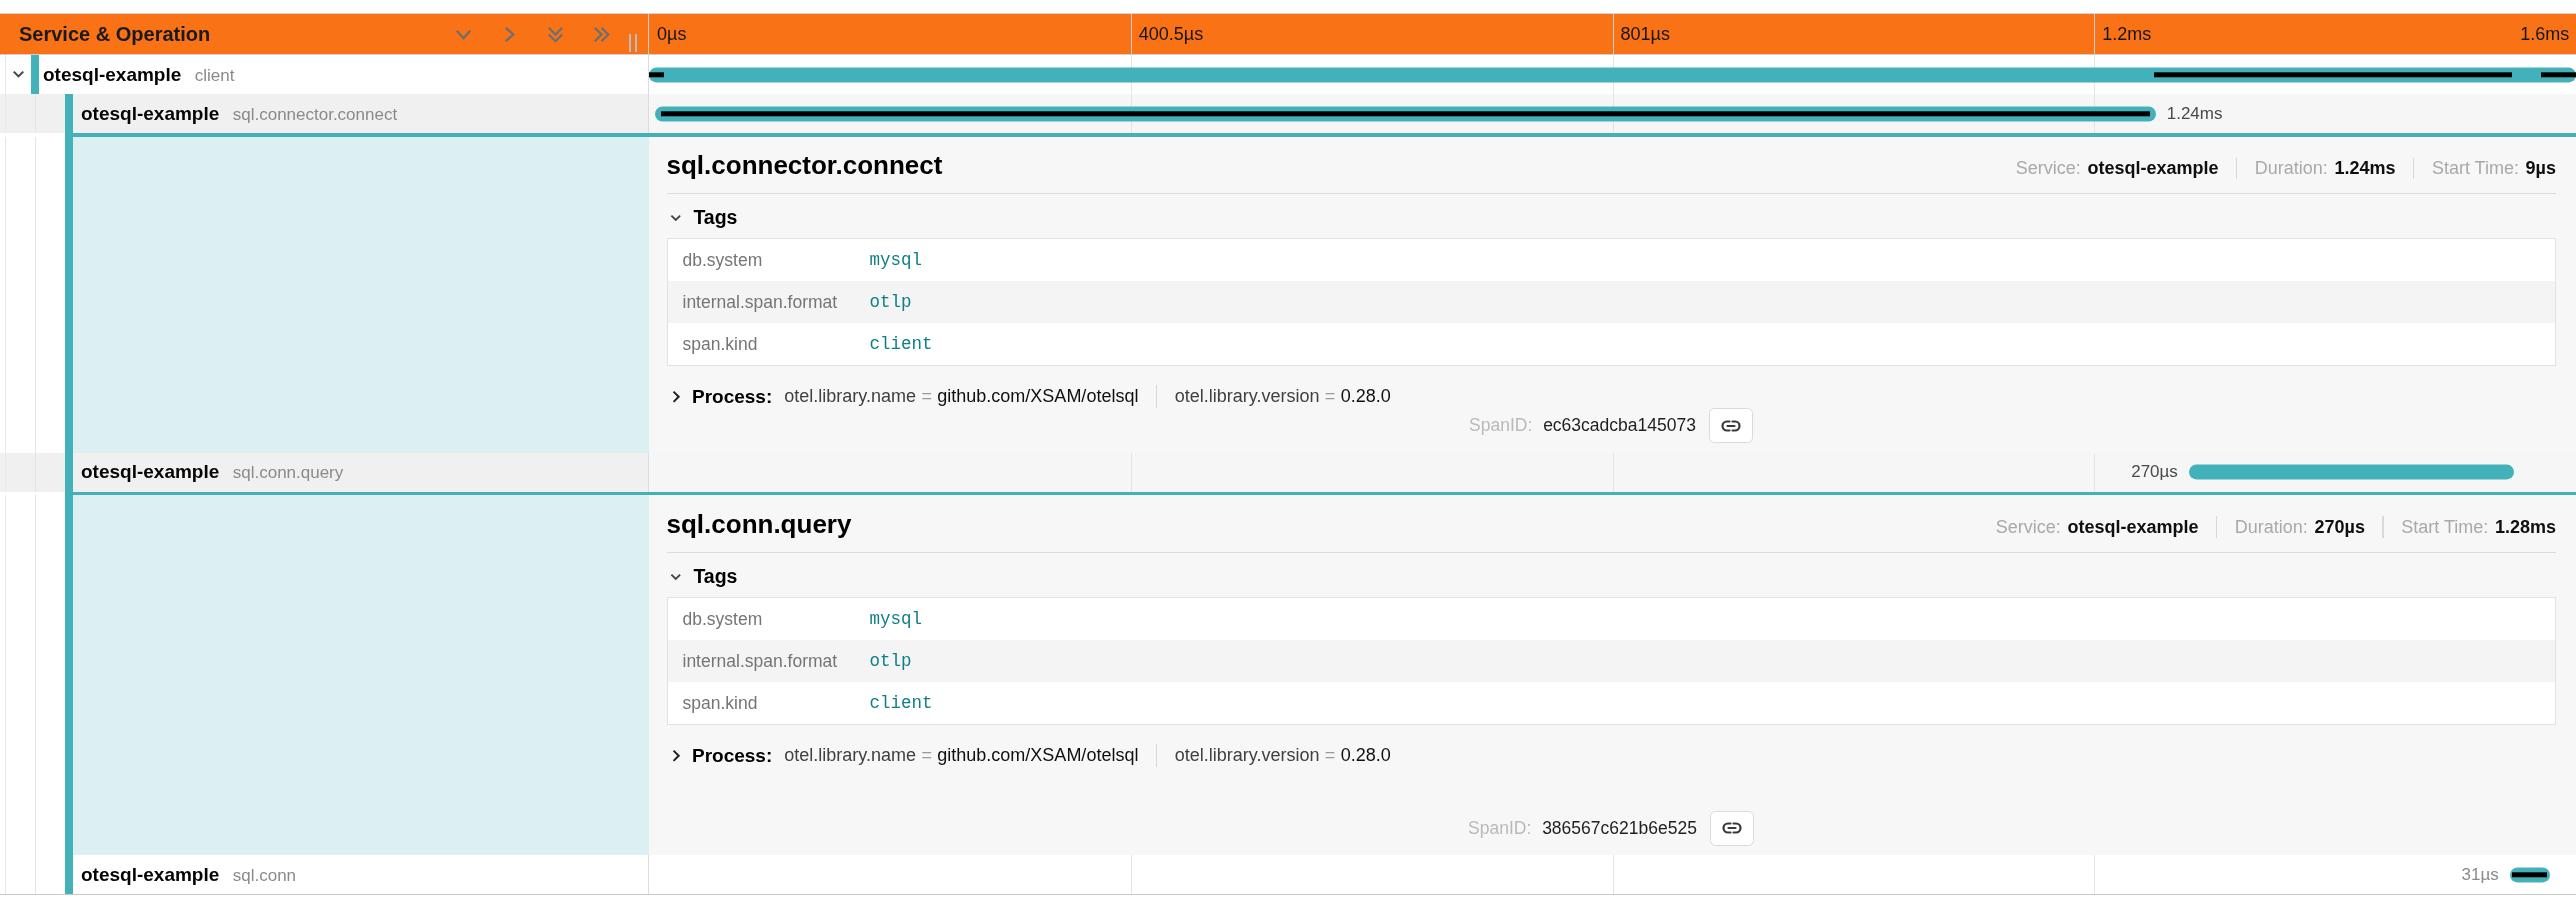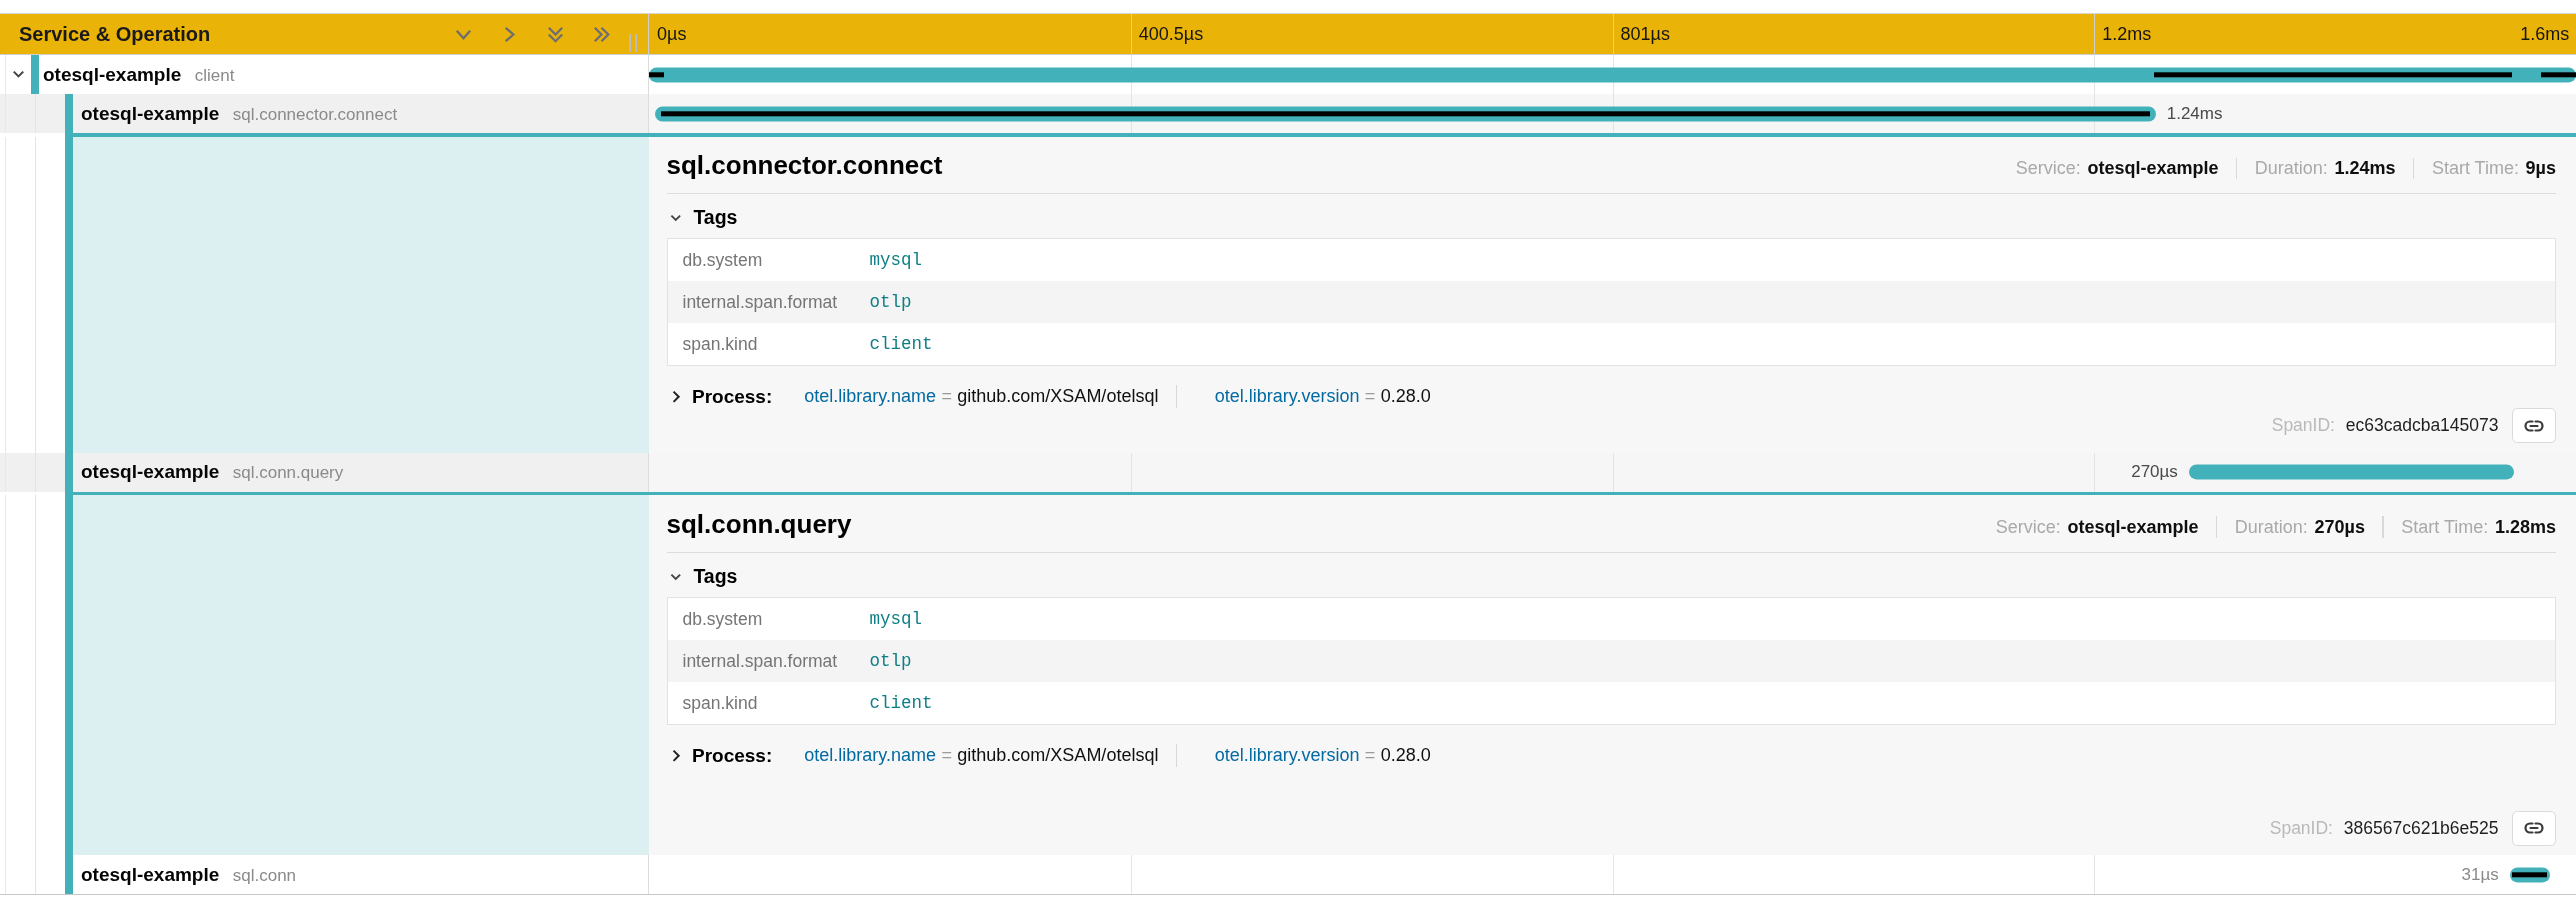--- a/index.html
+++ b/index.html
@@ -3,21 +3,21 @@
 <meta charset="utf-8">
 <style>
   * { box-sizing: border-box; }
   html,body { margin:0; padding:0; background:#fff; }
   body { width:2576px; height:911px; overflow:hidden; font-family:"Liberation Sans", sans-serif; }
   .app { position:relative; width:2576px; height:911px; background:#fff; }
 
   .top-strip { height:13.4px; background:#fff; }
 
   
-  .hdr { display:flex; height:42px; background:#eab308; border-top:0.7px solid #d6d6d6; border-bottom:0.7px solid #cfcfcf; }
+  .hdr { display:flex; height:42px; background:#f97316; border-top:0.7px solid #d6d6d6; border-bottom:0.7px solid #cfcfcf; }
   .hdr-name { width:648px; position:relative; display:flex; align-items:center; padding-left:19px; }
   .hdr-title { font-size:20px; font-weight:bold; color:#1a1a1a; white-space:nowrap; }
   .hdr-icons { margin-left:auto; display:flex; gap:23px; align-items:center; margin-right:35px; }
   .icon-btn { width:23px; height:23px; color:#6e6e6e; cursor:pointer; display:flex; align-items:center; justify-content:center; }
   .icon-btn svg { width:23px; height:23px; }
   .grip { position:absolute; right:10.8px; bottom:2.7px; width:8px; height:17.5px; border-left:2px solid #bcbcbc; border-right:2px solid #bcbcbc; }
   .hdr-time { flex:1; position:relative; border-left:0.7px solid #cfcfcf; }
   .tick { position:absolute; top:50%; transform:translateY(-50%); font-size:18px; color:#161616; white-space:nowrap; }
   .tick-0 { left:8px; } .tick-1 { left:calc(25% + 8px); } .tick-2 { left:calc(50% + 8px); } .tick-3 { left:calc(75% + 8px); }
   .tick-4 { right:6.7px; }
@@ -68,23 +68,23 @@
   .tags-label { font-size:19.5px; font-weight:bold; color:#000; }
   .kv-table { margin-top:9.4px; border:1.3px solid #e2e2e2; background:#fff; }
   .kv-row { display:flex; height:42px; align-items:center; font-size:17.5px; }
   .kv-row:nth-child(even) { background:#f4f4f4; }
   .kv-key { width:202px; padding-left:15px; color:#757575; flex-shrink:0; white-space:nowrap; }
   .kv-val { font-family:"Liberation Mono", monospace; color:#0e7f86; white-space:nowrap; }
   .d-process { margin-top:19px; display:flex; align-items:center; font-size:18px; cursor:pointer; width:fit-content; white-space:nowrap; }
   .p-chevron { color:#222; display:flex; }
   .p-chevron svg { width:17.5px; height:17.5px; }
   .p-label { font-weight:bold; font-size:19px; color:#000; margin:0 12px 0 8px; }
-  .p-key { color:#0369a1;margin-left:20px; } .p-eq { color:#9a9a9a; margin:0 5.4px; } .p-val { color:#101010; }
+  .p-key { color:#404040; } .p-eq { color:#9a9a9a; margin:0 5.4px; } .p-val { color:#101010; }
   .p-sep { width:1.3px; height:23px; background:#d8d8d8; margin:0 17.5px; }
-  .d-spanid { margin-top:auto; display:flex; align-items:center; justify-content:flex-end; gap:10.8px; padding-bottom:1.3px; }
+  .d-spanid { margin-top:auto; display:flex; align-items:center; justify-content:center; gap:10.8px; padding-bottom:1.3px; }
   .sid-label { color:#b9b9b9; font-size:17.5px; }
   .sid-val { color:#1f1f1f; font-size:17.5px; }
   .link-btn { width:44px; height:35px; background:#fff; border:1.3px solid #dadada; border-radius:5.4px; display:flex; align-items:center; justify-content:center; cursor:pointer; margin-left:2.7px; }
   .link-btn svg { width:24px; height:24px; }
 
   .bottom-strip { border-top:1.3px solid #c9c9c9; background:#fff; height:16px; }
 </style>
 </head>
 <body>
 

